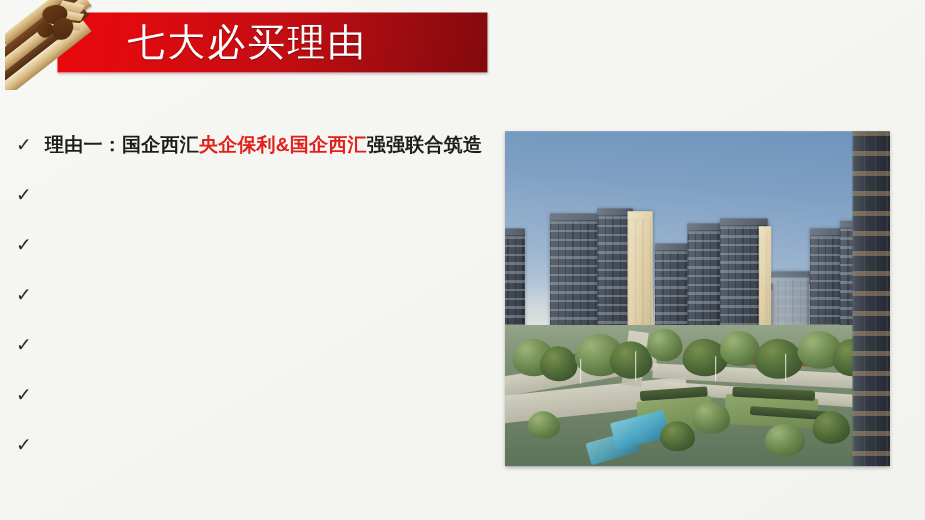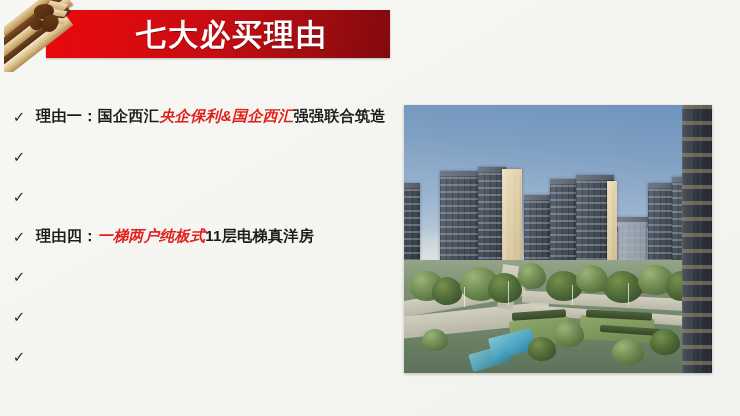--- a/index.html
+++ b/index.html
@@ -36,25 +36,24 @@
   }
   #title-text {
     position: absolute;
     left: 56px;
     top: 2px;
     width: 280px;
     height: 46px;
     line-height: 46px;
     color: #ffffff;
     font-size: 30px;
-    font-weight: bold;
+    font-weight: normal;
     letter-spacing: 2px;
     text-shadow: 0 1px 1px rgba(0,0,0,0.35);
     white-space: nowrap;
-    margin-left: 34px;
   }
 
   
   #ribbon {
     position: absolute;
     left: 4px;
     top: 0px;
     width: 72px;
     height: 72px;
     overflow: hidden;
@@ -134,21 +133,21 @@
     flex: 0 0 auto;
   }
   .reason-text {
     margin-left: 6px;
     font-size: 15.2px;
     font-weight: bold;
     color: #1c1c1c;
     white-space: nowrap;
     letter-spacing: 0.2px;
   }
-  .reason-text .hl { color: #e2201b; font-style: italic; }
+  .reason-text .hl { color: #e2201b; }
 
   
   #photo {
     position: absolute;
     left: 404px;
     top: 105px;
     width: 308px;
     height: 268px;
     overflow: hidden;
     background: #8fa9c6;
@@ -277,21 +276,20 @@
         <span class="reason-text"><span>理由一：</span><span>国企西汇</span><span class="hl">央企保利&amp;国企西汇</span><span>强强联合筑造</span></span>
       </div>
       <div class="reason-row">
         <span class="check-icon">✓</span>
       </div>
       <div class="reason-row">
         <span class="check-icon">✓</span>
       </div>
       <div class="reason-row">
         <span class="check-icon">✓</span>
-        <span class="reason-text"><span>理由四：</span><span class="hl">一梯两户纯板式</span><span>11层电梯真洋房</span></span>
       </div>
       <div class="reason-row">
         <span class="check-icon">✓</span>
       </div>
       <div class="reason-row">
         <span class="check-icon">✓</span>
       </div>
       <div class="reason-row">
         <span class="check-icon">✓</span>
       </div>

